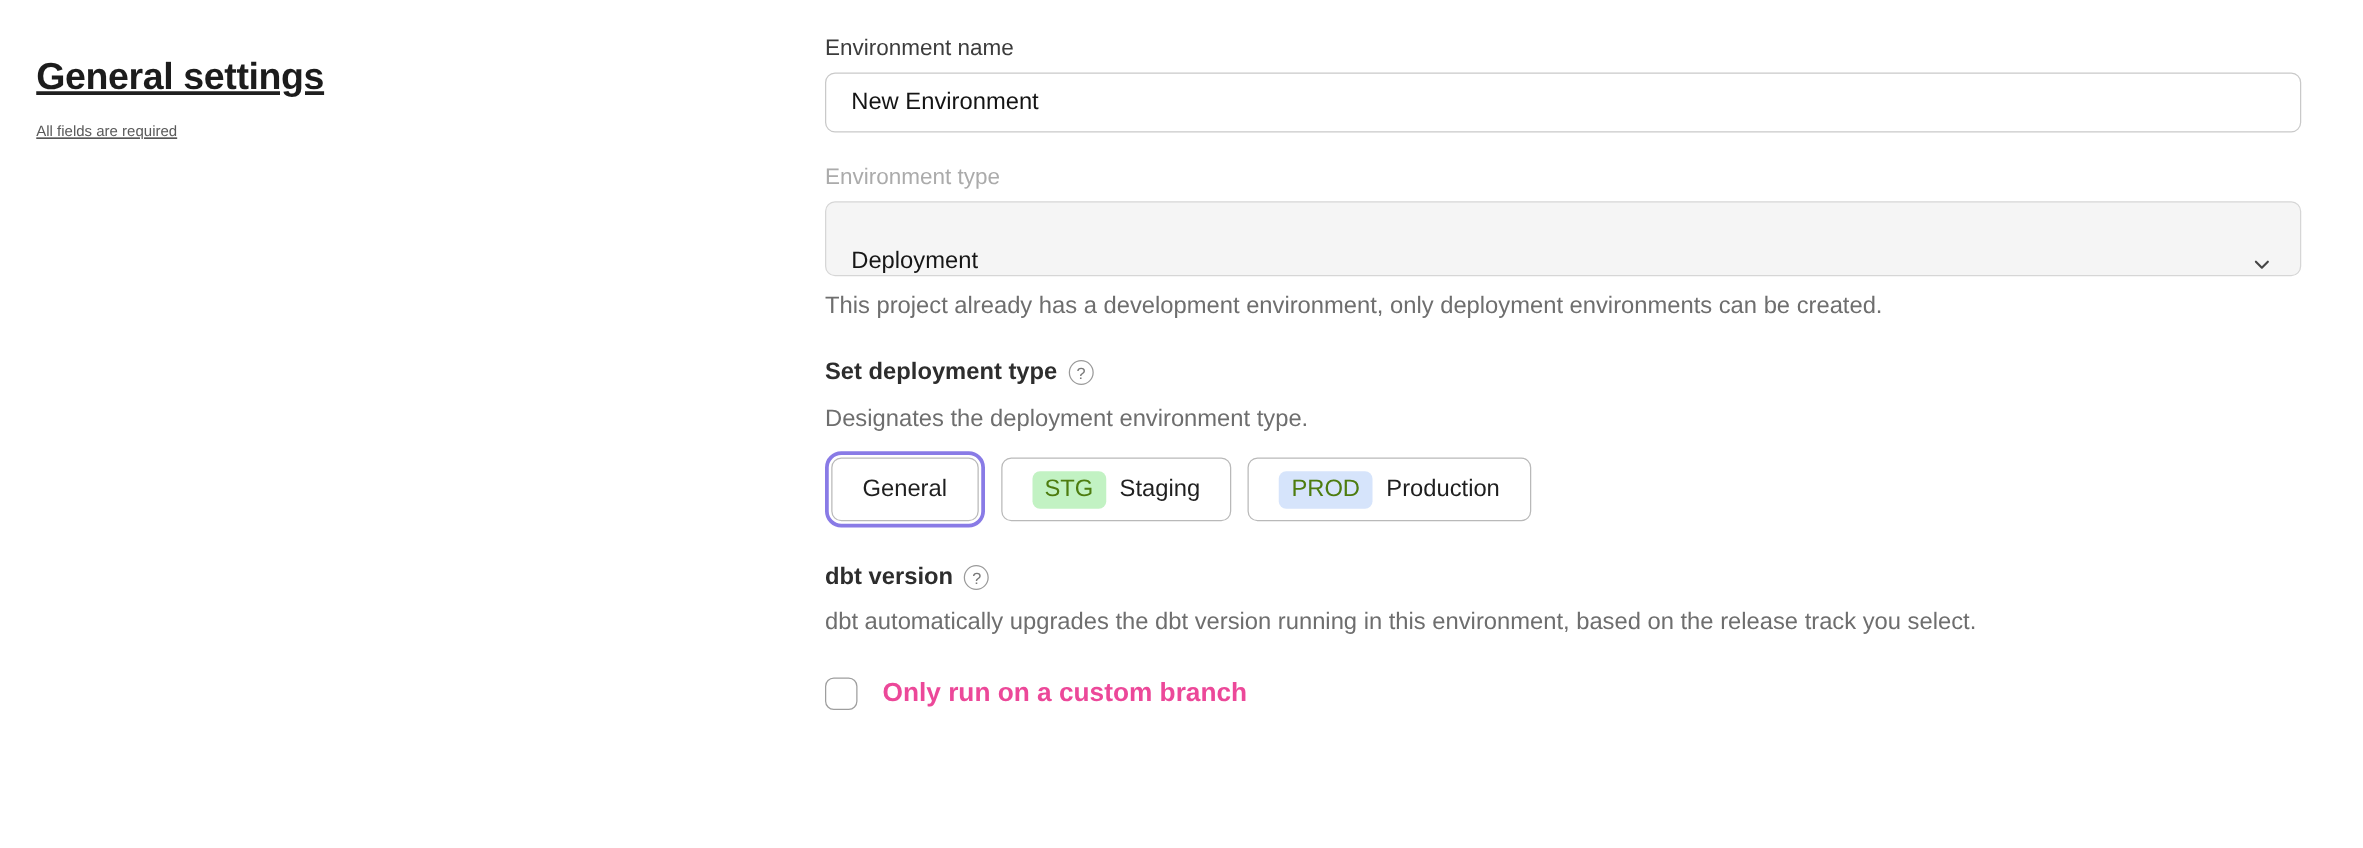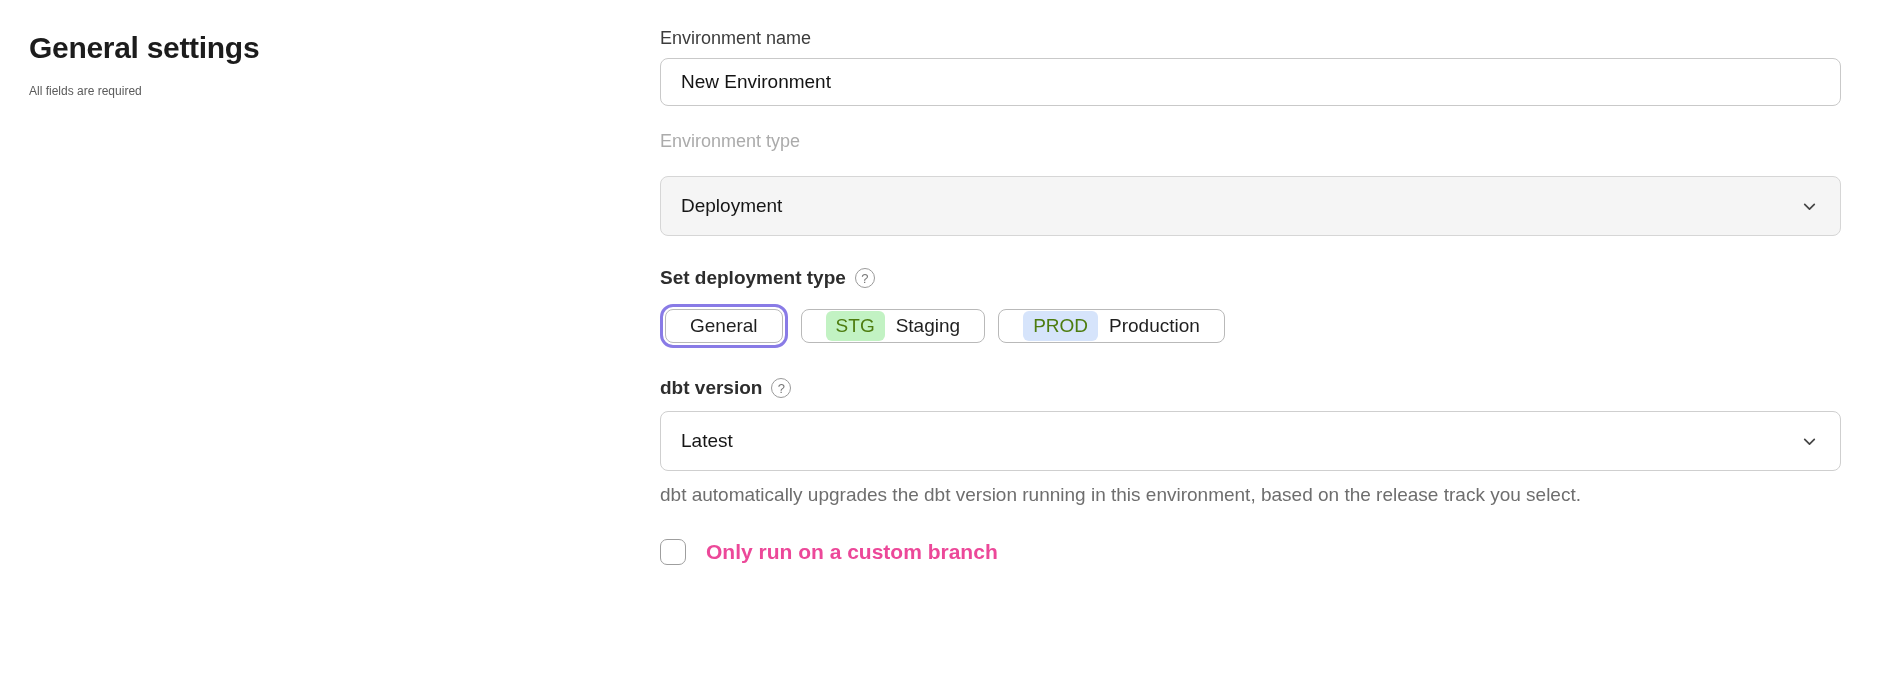--- a/index.html
+++ b/index.html
@@ -2,21 +2,21 @@
 <html><head>
 <meta charset="utf-8">
 <style>
   * { margin: 0; padding: 0; box-sizing: border-box; }
   html, body { width: 1890px; height: 678px; background: #ffffff; overflow: hidden; }
   body { font-family: "Liberation Sans", sans-serif; color: #1f1f1f; }
 
   .page { position: relative; width: 1890px; height: 678px; }
 
   
-  .heading-col { position: absolute; left: 29px; top: 30px; width: 600px; }
+  .heading-col { position: absolute; left: 29px; top: 44px; width: 600px; text-decoration: underline; }
   .page-title { font-size: 30px; font-weight: 700; color: #1c1c1c; letter-spacing: -0.3px; line-height: 36px; }
   .page-subtitle { margin-top: 13px; font-size: 12px; color: #5a5a5a; line-height: 24px; }
 
   
   .form-col { position: absolute; left: 660px; top: 0; width: 1181px; display: flex; flex-direction: column; }
 
   .field-label { font-size: 18px; font-weight: 500; color: #3c3c3c; line-height: 22px; }
   .field-label.disabled { color: #ababab; }
 
   .text-input {
@@ -50,21 +50,21 @@
     font-size: 13px; color: #787878; font-weight: 500; line-height: 1;
     cursor: pointer;
   }
 
   .btn-row { display: flex; align-items: center; gap: 13px; }
   .selected-ring {
     border: 3.5px solid #897be6; border-radius: 13px; padding: 2px;
     display: inline-flex;
   }
   .type-btn {
-    height: 34px;
+    height: 51px;
     border: 1px solid #b9b9b9; border-radius: 8px;
     background: #ffffff;
     display: inline-flex; align-items: center; gap: 11px;
     padding: 0 24px;
     font-family: "Liberation Sans", sans-serif;
     font-size: 19px; color: #1f1f1f; cursor: pointer;
   }
   .type-badge {
     border-radius: 6px; padding: 4px 10px;
     font-size: 19px; color: #4d7c0f; line-height: 22px;
@@ -75,21 +75,21 @@
     width: 26px; height: 26px;
     border: 1.5px solid #9e9e9e; border-radius: 7px;
     background: #ffffff; cursor: pointer; flex: 0 0 auto;
   }
   .checkbox-label { font-size: 21px; font-weight: 600; color: #ec4899; }
 
   
   .mt-label1   { margin-top: 27px; }
   .mt-input1   { margin-top: 9px; }
   .mt-label2   { margin-top: 24px; }
-  .mt-select1  { margin-top: 24px; }
+  .mt-select1  { margin-top: 9px; align-items: flex-end; }
   .mt-helper1  { margin-top: 12px; }
   .mt-section1 { margin-top: 30px; }
   .mt-helper-d { margin-top: 14px; }
   .mt-btnrow   { margin-top: 14px; }
   .mt-section2 { margin-top: 28px; }
   .mt-select2  { margin-top: 11px; }
   .mt-helper2  { margin-top: 12px; }
   .mt-checkbox { margin-top: 33px; }
 </style>
 </head>
@@ -107,25 +107,27 @@
     <label class="field-label mt-label1">Environment name</label>
     <input class="text-input mt-input1" type="text" value="New Environment" style="">
 
     <label class="field-label disabled mt-label2">Environment type</label>
     <div class="select-box disabled mt-select1">
       <span>Deployment</span>
       <svg class="chevron" viewBox="0 0 16 16" fill="none">
         <path d="M3.5 6 L8 10.5 L12.5 6" stroke="#454545" stroke-width="1.6" stroke-linecap="round" stroke-linejoin="round"></path>
       </svg>
     </div>
+    <div class="helper-text mt-helper1">This project already has a development environment, only deployment environments can be created.</div>
 
     <div class="section-label-row mt-section1">
       <span class="section-label">Set deployment type</span>
       <span class="help-icon">?</span>
     </div>
+    <div class="helper-text mt-helper-d">Designates the deployment environment type.</div>
 
     <div class="btn-row mt-btnrow">
       <span class="selected-ring">
         <button class="type-btn">
           <span>General</span>
         </button>
       </span>
       <button class="type-btn">
         <span class="type-badge" style="background-color: rgb(194, 242, 195);">STG</span>
         <span>Staging</span>
@@ -133,26 +135,20 @@
       <button class="type-btn">
         <span class="type-badge" style="background-color: rgb(214, 228, 251);">PROD</span>
         <span>Production</span>
       </button>
     </div>
 
     <div class="section-label-row mt-section2">
       <span class="section-label">dbt version</span>
       <span class="help-icon">?</span>
     </div>
-    <div class="select-box mt-select2">
-      <span>Latest</span>
-      <svg class="chevron" viewBox="0 0 16 16" fill="none">
-        <path d="M3.5 6 L8 10.5 L12.5 6" stroke="#454545" stroke-width="1.6" stroke-linecap="round" stroke-linejoin="round"></path>
-      </svg>
-    </div>
     <div class="helper-text mt-helper2">dbt automatically upgrades the dbt version running in this environment, based on the release track you select.</div>
 
     <div class="checkbox-row mt-checkbox">
       <span class="checkbox"></span>
       <span class="checkbox-label">Only run on a custom branch</span>
     </div>
 
   </div>
 </div>
 

